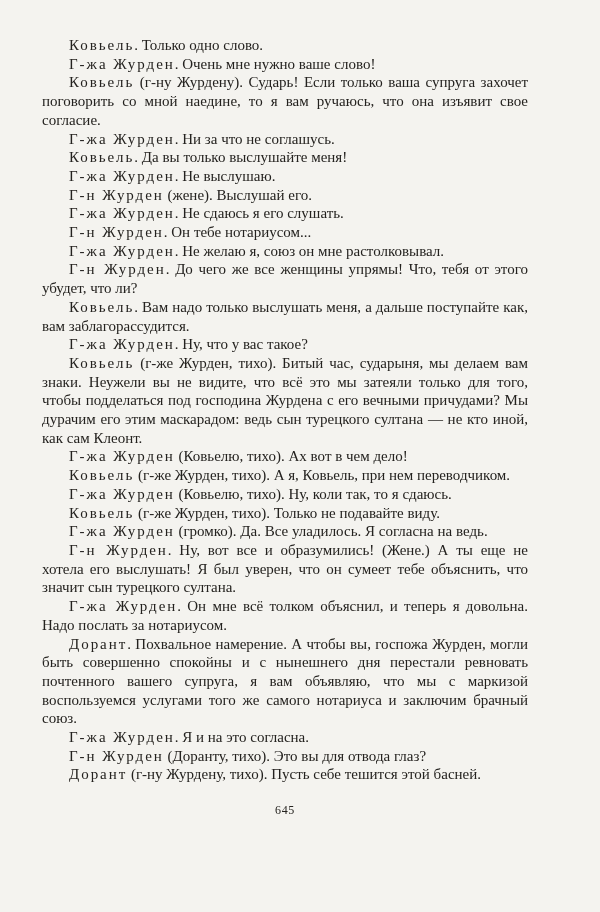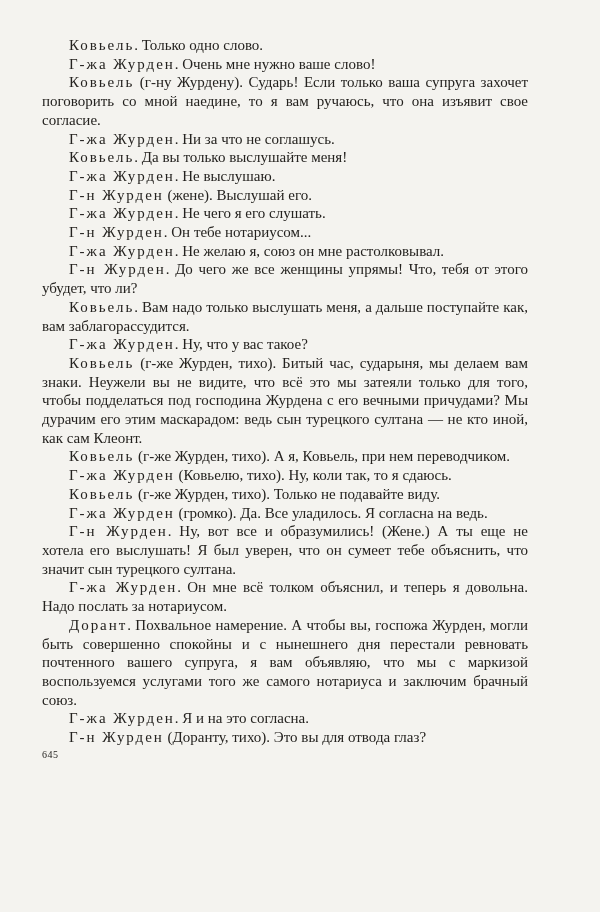--- a/index.html
+++ b/index.html
@@ -22,49 +22,51 @@
     margin: 0;
     font-size: 15px;
     line-height: 18.7px;
     text-align: justify;
     text-indent: 27px;
   }
   .speaker { letter-spacing: 0.13em; }
   .dir { }
   .plain { letter-spacing: 0; }
   .page-number {
-    text-align: left;
-    font-size: 10px;
-    margin-top: 2px;
+    text-align: center;
+    font-size: 12px;
+    margin-top: 19px;
     letter-spacing: 0.05em;
   }
 </style>
 </head>
 <body>
 
 <div class="page">
   <div class="text-block">
       <p class="para"><span class="speaker">Ковьель</span><span class="plain">. Только одно слово.</span></p>
       <p class="para"><span class="speaker">Г-жа Журден</span><span class="plain">. Очень мне нужно ваше слово!</span></p>
       <p class="para"><span class="speaker">Ковьель</span><span class="plain"> </span><span class="dir">(г-ну Журдену)</span><span class="plain">. Сударь! Если только ваша супруга захочет поговорить со мной наедине, то я вам ручаюсь, что она изъявит свое согласие.</span></p>
       <p class="para"><span class="speaker">Г-жа Журден</span><span class="plain">. Ни за что не соглашусь.</span></p>
       <p class="para"><span class="speaker">Ковьель</span><span class="plain">. Да вы только выслушайте меня!</span></p>
       <p class="para"><span class="speaker">Г-жа Журден</span><span class="plain">. Не выслушаю.</span></p>
       <p class="para"><span class="speaker">Г-н Журден</span><span class="plain"> </span><span class="dir">(жене)</span><span class="plain">. Выслушай его.</span></p>
-      <p class="para"><span class="speaker">Г-жа Журден</span><span class="plain">. Не чего я его слушать.</span></p>
+      <p class="para"><span class="speaker">Г-жа Журден</span><span class="plain">. Не сдаюсь я его слушать.</span></p>
       <p class="para"><span class="speaker">Г-н Журден</span><span class="plain">. Он тебе нотариусом...</span></p>
       <p class="para"><span class="speaker">Г-жа Журден</span><span class="plain">. Не желаю я, союз он мне растолковывал.</span></p>
       <p class="para"><span class="speaker">Г-н Журден</span><span class="plain">. До чего же все женщины упрямы! Что, тебя от этого убудет, что ли?</span></p>
       <p class="para"><span class="speaker">Ковьель</span><span class="plain">. Вам надо только выслушать меня, а дальше поступайте как, вам заблагорассудится.</span></p>
       <p class="para"><span class="speaker">Г-жа Журден</span><span class="plain">. Ну, что у вас такое?</span></p>
       <p class="para"><span class="speaker">Ковьель</span><span class="plain"> </span><span class="dir">(г-же Журден, тихо)</span><span class="plain">. Битый час, сударыня, мы делаем вам знаки. Неужели вы не видите, что всё это мы затеяли только для того, чтобы подделаться под господина Журдена с его вечными причудами? Мы дурачим его этим маскарадом: ведь сын турецкого султана — не кто иной, как сам Клеонт.</span></p>
+      <p class="para"><span class="speaker">Г-жа Журден</span><span class="plain"> </span><span class="dir">(Ковьелю, тихо)</span><span class="plain">. Ах вот в чем дело!</span></p>
       <p class="para"><span class="speaker">Ковьель</span><span class="plain"> </span><span class="dir">(г-же Журден, тихо)</span><span class="plain">. А я, Ковьель, при нем переводчиком.</span></p>
       <p class="para"><span class="speaker">Г-жа Журден</span><span class="plain"> </span><span class="dir">(Ковьелю, тихо)</span><span class="plain">. Ну, коли так, то я сдаюсь.</span></p>
       <p class="para"><span class="speaker">Ковьель</span><span class="plain"> </span><span class="dir">(г-же Журден, тихо)</span><span class="plain">. Только не подавайте виду.</span></p>
       <p class="para"><span class="speaker">Г-жа Журден</span><span class="plain"> </span><span class="dir">(громко)</span><span class="plain">. Да. Все уладилось. Я согласна на ведь.</span></p>
       <p class="para"><span class="speaker">Г-н Журден</span><span class="plain">. Ну, вот все и образумились! </span><span class="dir">(Жене.)</span><span class="plain"> А ты еще не хотела его выслушать! Я был уверен, что он сумеет тебе объяснить, что значит сын турецкого султана.</span></p>
       <p class="para"><span class="speaker">Г-жа Журден</span><span class="plain">. Он мне всё толком объяснил, и теперь я довольна. Надо послать за нотариусом.</span></p>
       <p class="para"><span class="speaker">Дорант</span><span class="plain">. Похвальное намерение. А чтобы вы, госпожа Журден, могли быть совершенно спокойны и с нынешнего дня перестали ревновать почтенного вашего супруга, я вам объявляю, что мы с маркизой воспользуемся услугами того же самого нотариуса и заключим брачный союз.</span></p>
       <p class="para"><span class="speaker">Г-жа Журден</span><span class="plain">. Я и на это согласна.</span></p>
       <p class="para"><span class="speaker">Г-н Журден</span><span class="plain"> </span><span class="dir">(Доранту, тихо)</span><span class="plain">. Это вы для отвода глаз?</span></p>
+      <p class="para"><span class="speaker">Дорант</span><span class="plain"> </span><span class="dir">(г-ну Журдену, тихо)</span><span class="plain">. Пусть себе тешится этой басней.</span></p>
     </div>
   <div class="page-number">645</div>
 </div>
 
 </body></html>

